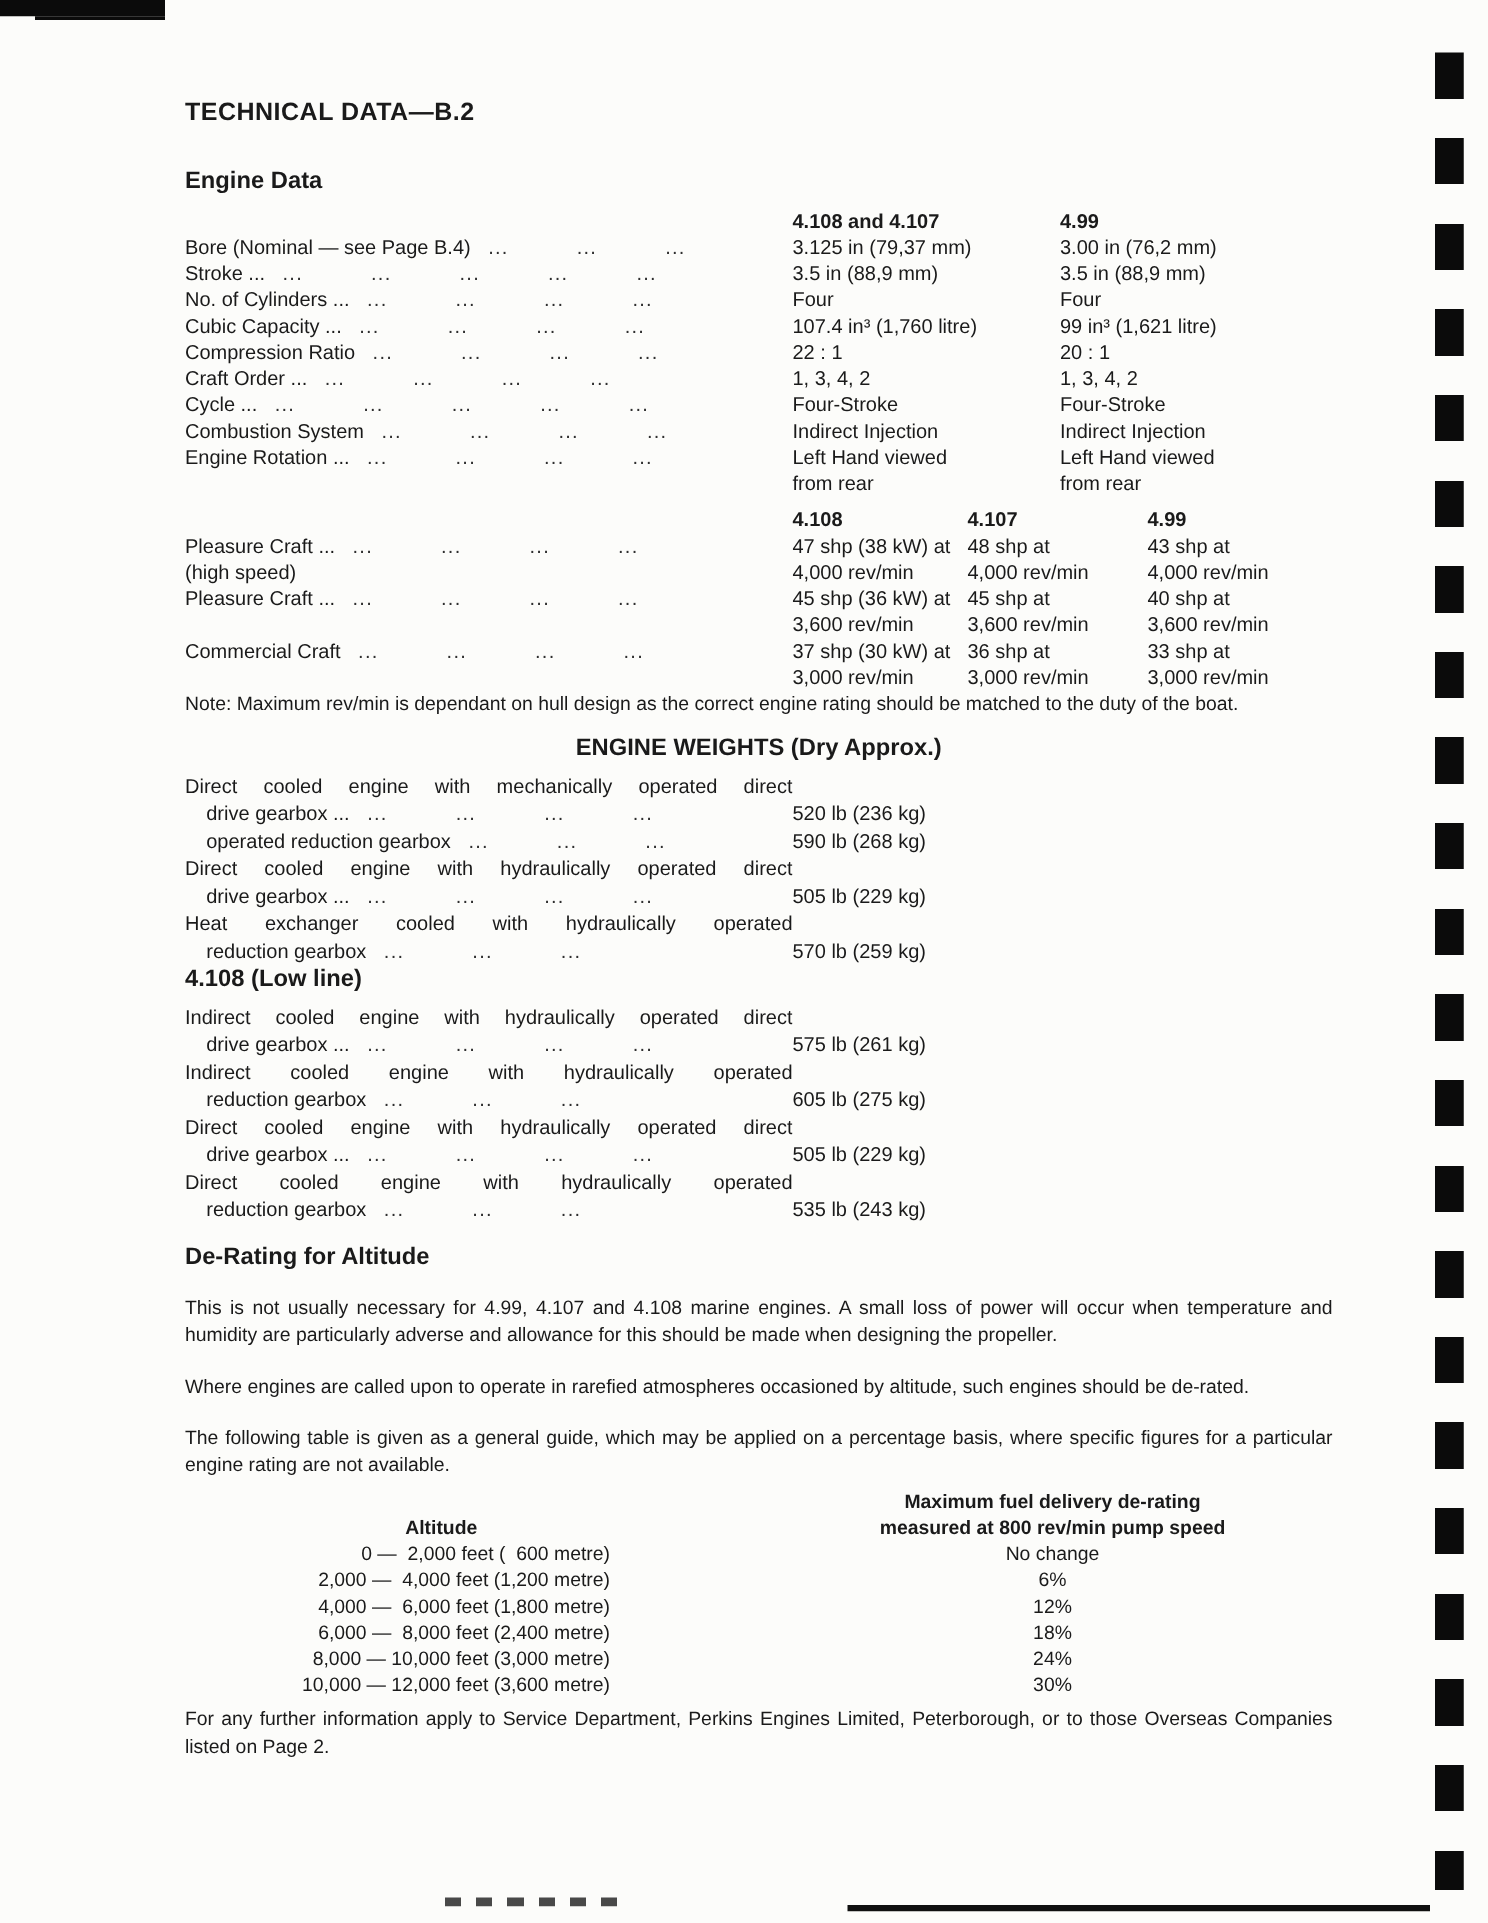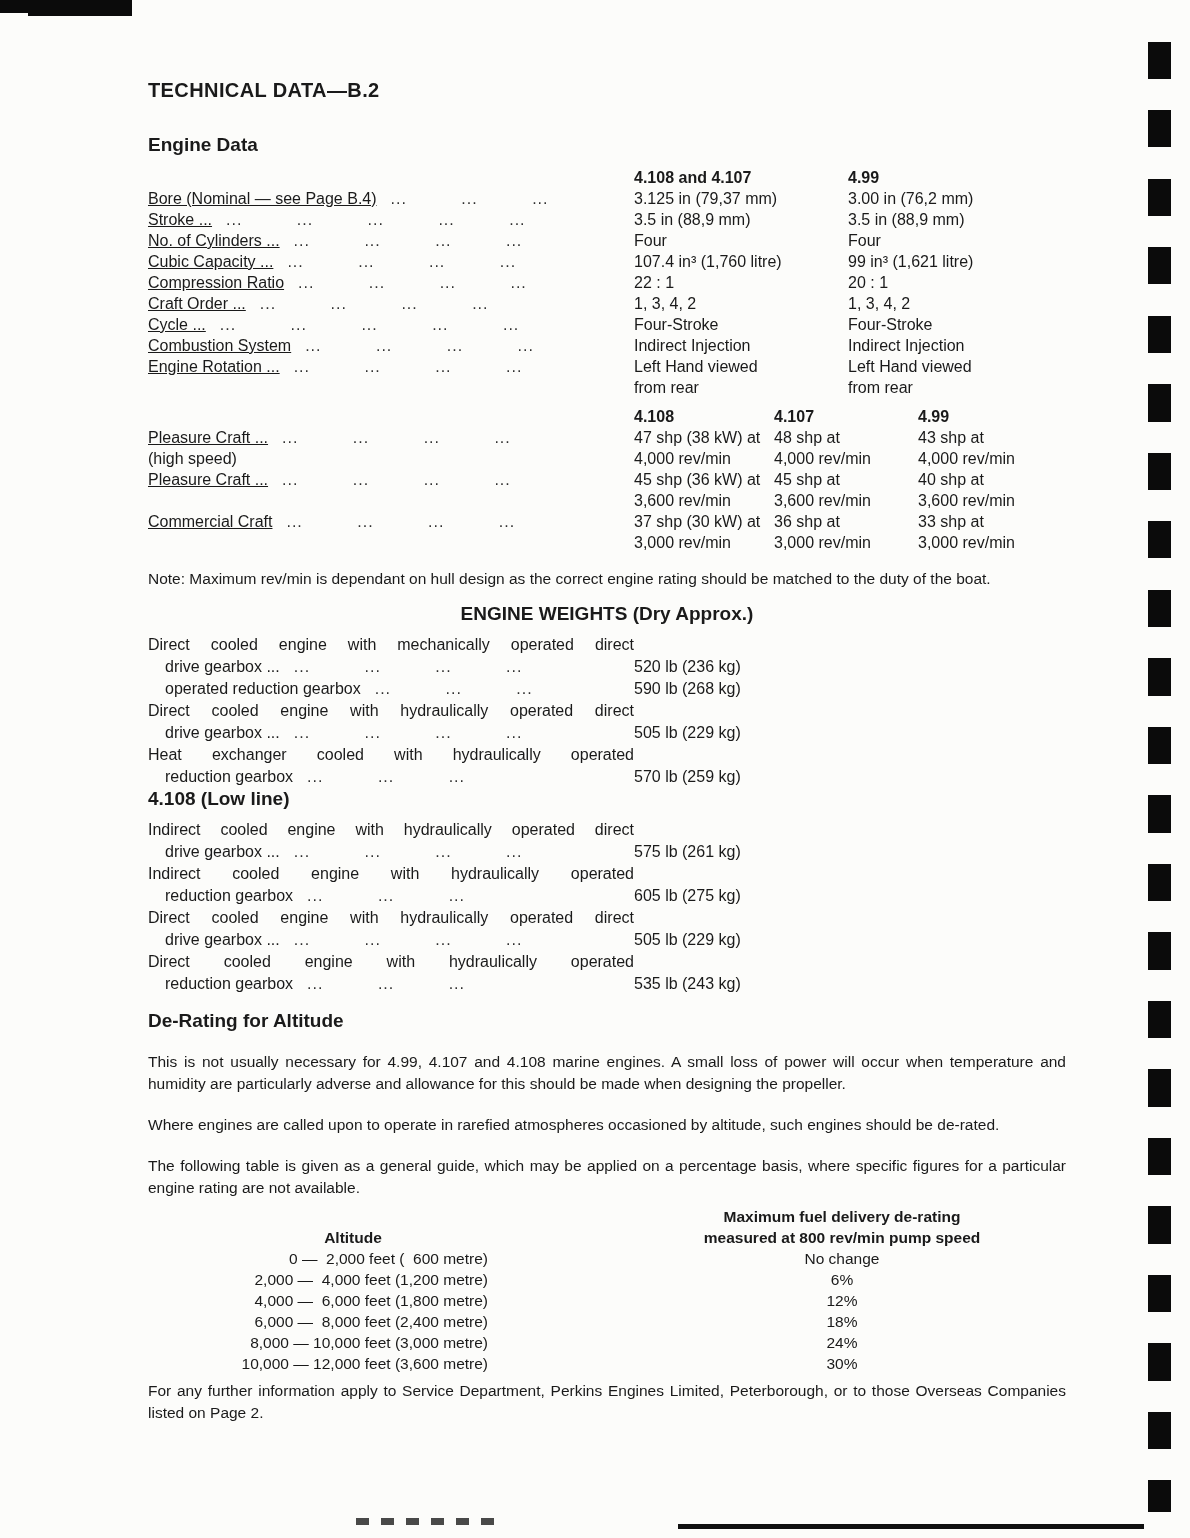--- a/index.html
+++ b/index.html
@@ -11,27 +11,27 @@
   .content{position:absolute;left:148px;top:17px;width:918px;font-size:16px;}
   .title{font-size:20px;font-weight:700;letter-spacing:.4px;margin-top:62px;}
   .heading{font-size:19px;font-weight:700;}
   .h-engine{margin-top:32px;}
   .grid3{display:grid;grid-template-columns:486px 214px 1fr;}
   .grid4{display:grid;grid-template-columns:486px 140px 144px 1fr;}
   .ed{margin-top:11px;}
   .ed-head,.rt-head{font-weight:700;line-height:21px;}
   .ed-row,.rt-row{line-height:21px;}
   .lbl{display:flex;overflow:hidden;white-space:pre;padding-right:10px;}
-  .lbl-text{white-space:pre;text-decoration:underline;}
+  .lbl-text{white-space:pre;}
   .dots{color:#2e2e2e;margin-left:14px;white-space:pre;overflow:hidden;letter-spacing:1px;}
   .val{white-space:pre-line;padding-right:8px;}
   .h-rating{margin-top:15px;}
   .rt{margin-top:8px;}
   .sub{line-height:21px;}
-  .note{margin-top:15px;text-align:justify;line-height:22px;font-size:15.5px;}
+  .note{text-align:justify;line-height:22px;font-size:15.5px;}
   .h-weights{margin-top:13px;text-align:center;}
   .wlist{margin-top:9px;}
   .w-item{display:grid;grid-template-columns:486px 1fr;line-height:22px;}
   .w-left{overflow:hidden;}
   .w-l1{text-align:justify;text-align-last:justify;}
   .w-l2{padding-left:17px;display:flex;white-space:pre;overflow:hidden;}
   .w-val{align-self:end;padding-left:0;}
   .h-lowline{}
   .p{margin-top:19px;text-align:justify;line-height:22px;font-size:15.5px;}
   .h-derating{margin-top:15px;}

